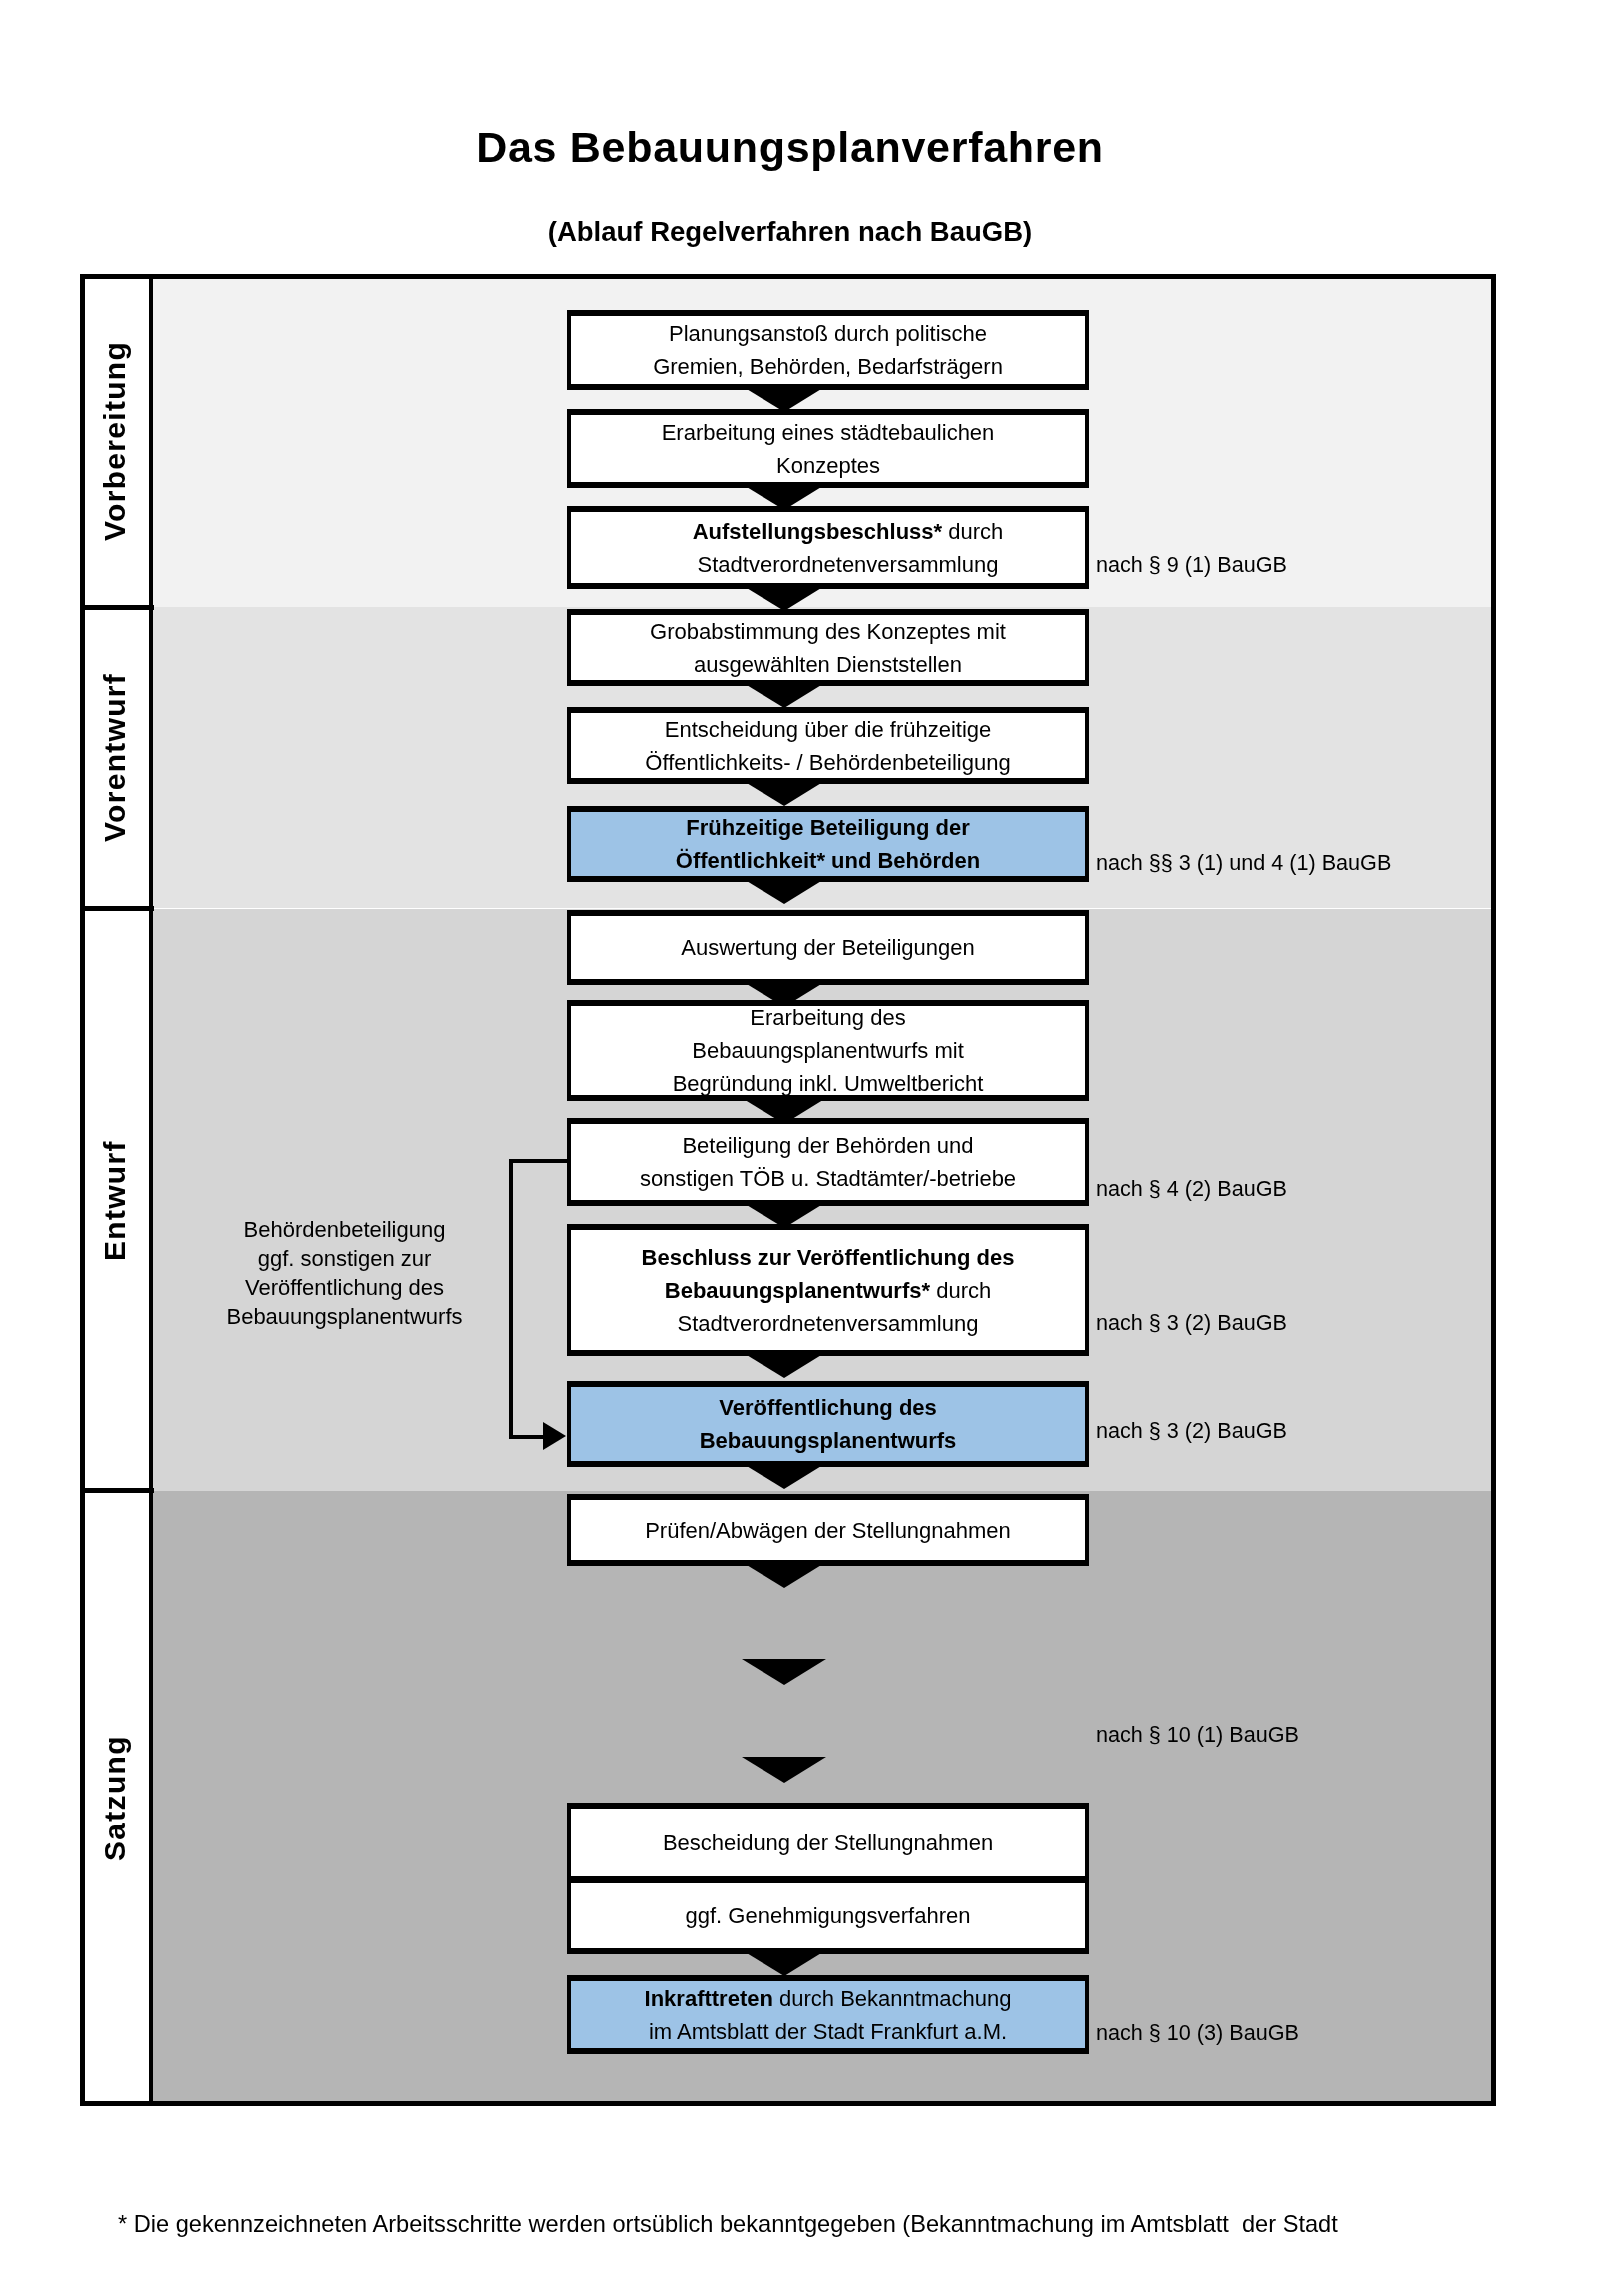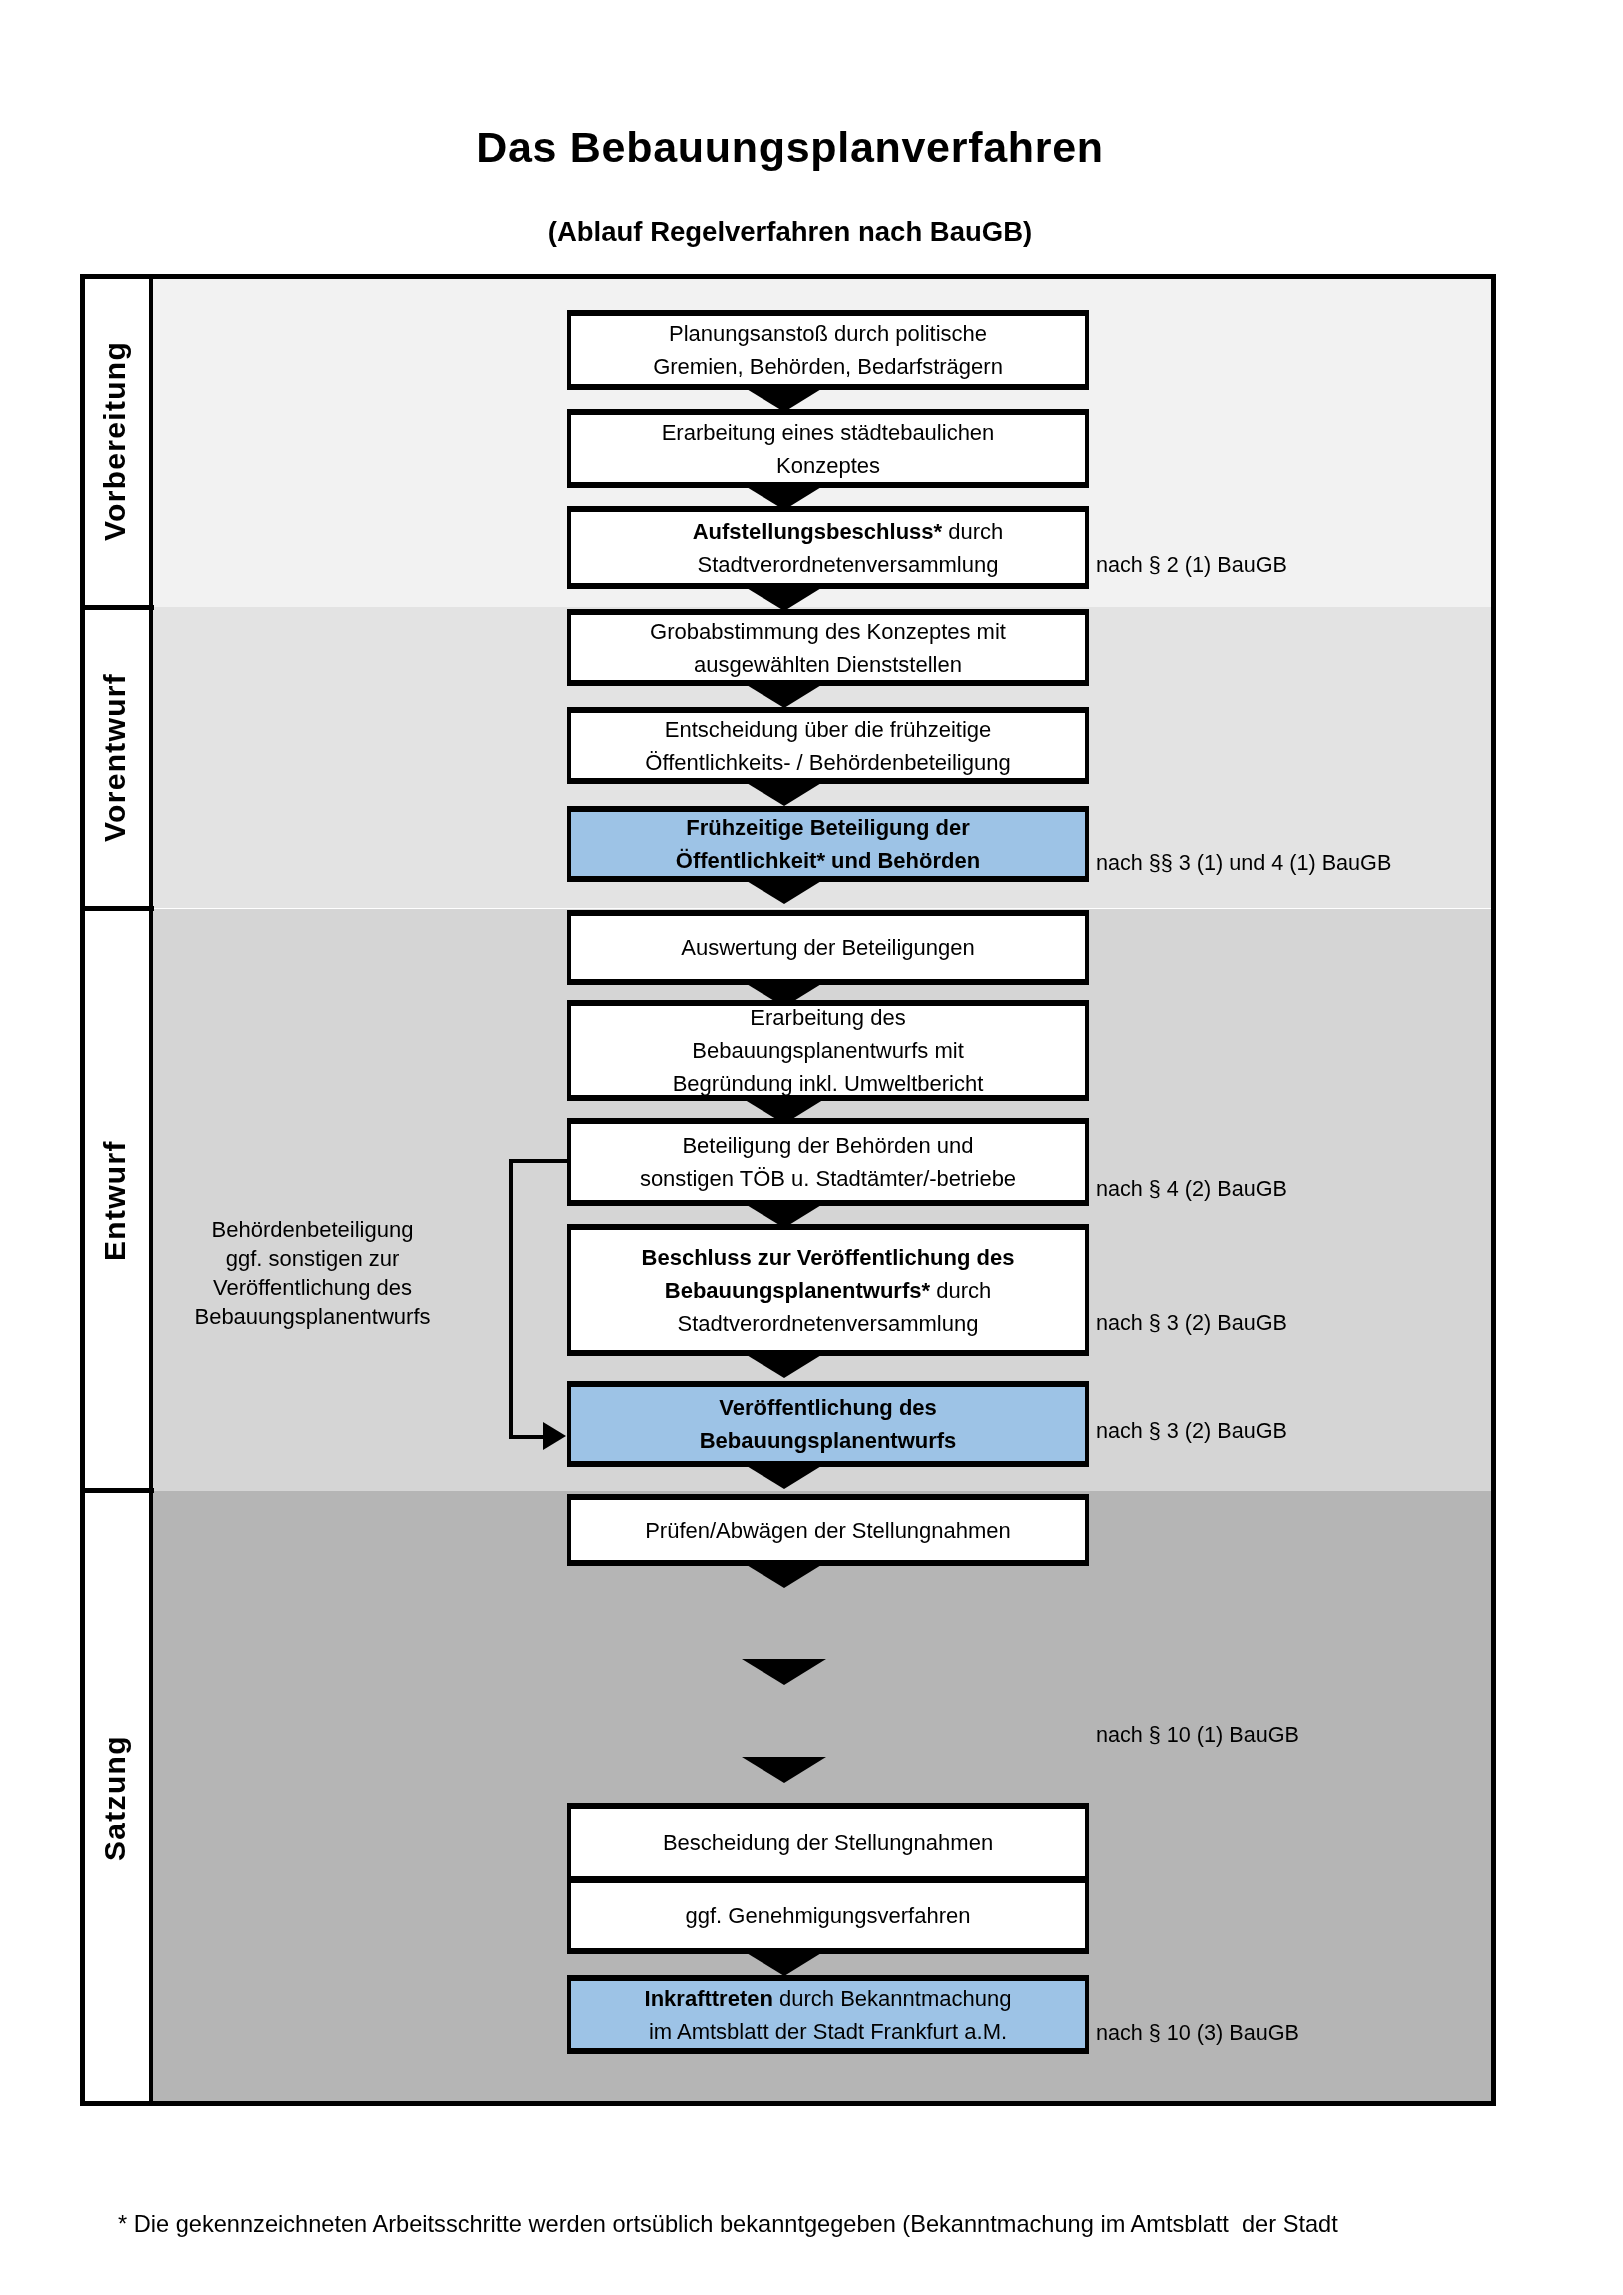--- a/index.html
+++ b/index.html
@@ -30,21 +30,21 @@
   .bl{white-space:pre-wrap;}
   .bl b{font-weight:bold;}
   
   .arrow{position:absolute;left:742px;width:0;height:0;z-index:4;
          border-left:42px solid transparent;border-right:42px solid transparent;
          border-top:26px solid #000;}
   
   .ref{position:absolute;left:1096px;font-size:21.6px;line-height:23.6px;z-index:5;white-space:nowrap;}
   
   .annotation{position:absolute;left:149px;top:1215px;width:327px;text-align:center;
-              font-size:22px;line-height:29px;z-index:5;}
+              font-size:22px;line-height:29px;z-index:5;padding-left:32px;}
   
   .seg{position:absolute;background:#000;z-index:5;}
   .seg-top{left:509px;top:1159px;width:58px;height:3.9px;}
   .seg-vert{left:509px;top:1159px;width:3.9px;height:280px;}
   .seg-bottom{left:509px;top:1435px;width:35px;height:3.9px;}
   .seg-head{position:absolute;left:543px;top:1422px;width:0;height:0;z-index:5;
             border-top:14.4px solid transparent;border-bottom:14.4px solid transparent;
             border-left:23.6px solid #000;}
   
   .footnote{position:absolute;left:118px;top:2139px;width:1440px;
@@ -142,21 +142,21 @@
   <div class="arrow" style="top:1098px;"></div>
   <div class="arrow" style="top:1202px;"></div>
   <div class="arrow" style="top:1352px;"></div>
   <div class="arrow" style="top:1463px;"></div>
   <div class="arrow" style="top:1562px;"></div>
   <div class="arrow" style="top:1659px;"></div>
   <div class="arrow" style="top:1757px;"></div>
   <div class="arrow" style="top:1850px;"></div>
   <div class="arrow" style="top:1950px;"></div>
 
-  <div class="ref" style="top:553px;">nach § 2 (1) BauGB</div>
+  <div class="ref" style="top:553px;">nach § 9 (1) BauGB</div>
   <div class="ref" style="top:851px;">nach §§ 3 (1) und 4 (1) BauGB</div>
   <div class="ref" style="top:1177px;">nach § 4 (2) BauGB</div>
   <div class="ref" style="top:1311px;">nach § 3 (2) BauGB</div>
   <div class="ref" style="top:1419px;">nach § 3 (2) BauGB</div>
   <div class="ref" style="top:1723px;">nach § 10 (1) BauGB</div>
   <div class="ref" style="top:2021px;">nach § 10 (3) BauGB</div>
 
   <div class="annotation">
     <div>Behördenbeteiligung</div>
     <div>ggf. sonstigen zur</div>

